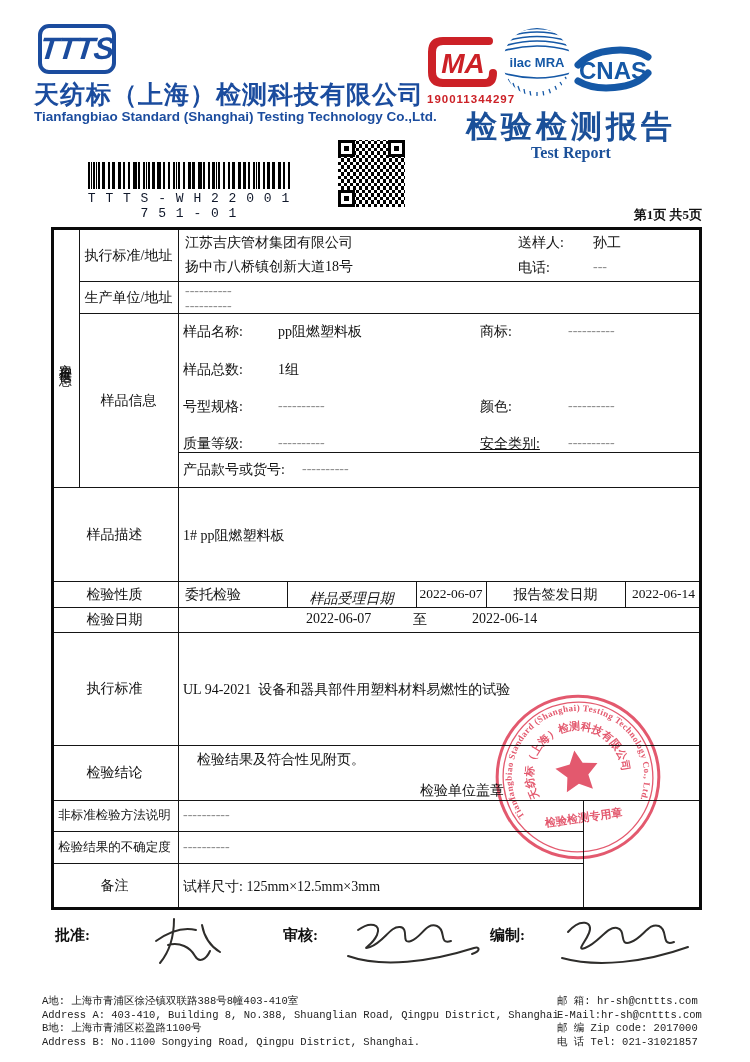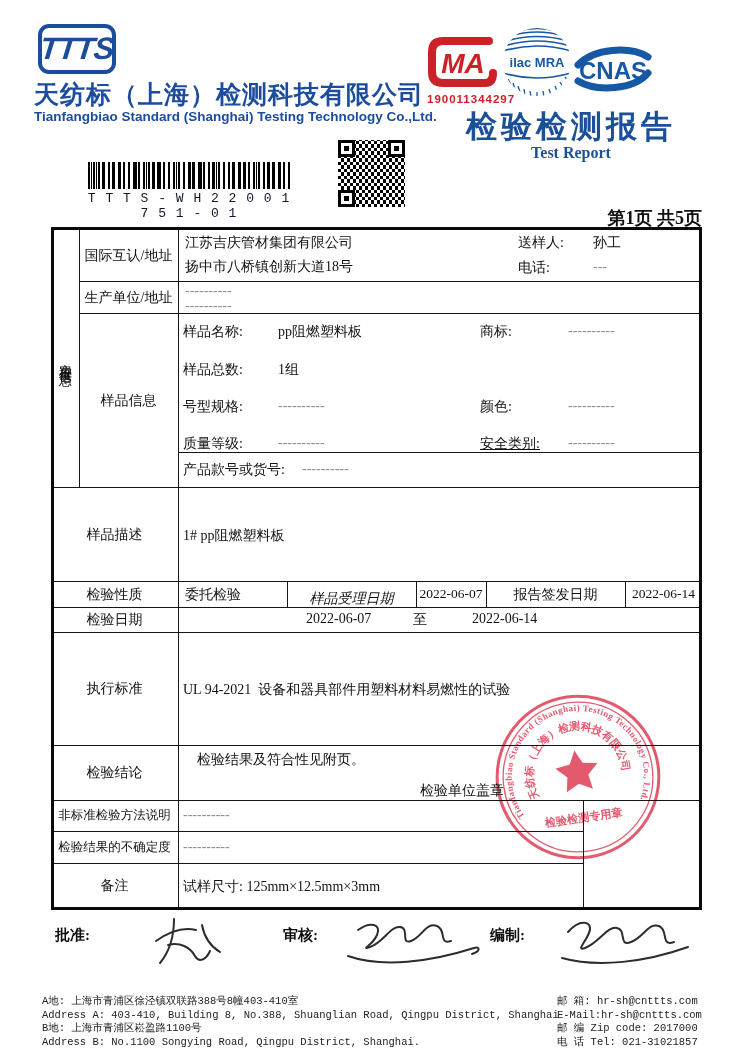--- a/index.html
+++ b/index.html
@@ -42,21 +42,21 @@
   .qr {
     left:338px; top:140px; width:67px; height:67px;
     background:
       repeating-linear-gradient(90deg,#000 0 3px,#fff 3px 6px),
       repeating-linear-gradient(0deg,#000 0 3px,#fff 3px 7px);
     background-blend-mode:difference;
   }
   .finder { position:absolute; width:17px; height:17px; background:#fff; border:3px solid #000; }
   .finder::after { content:""; position:absolute; left:3px; top:3px; width:5px; height:5px; background:#000; }
 
-  .page-indicator { left:402px; top:206px; width:300px; text-align:right; font-size:18px; font-weight:bold; }
+  .page-indicator { left:402px; top:206px; width:300px; text-align:right; font-size:13px; font-weight:bold; }
 
   
   .table-outer { left:51px; top:227px; width:651px; height:683px; border:3px solid #0a0a0a; }
 
   .vtext { writing-mode:vertical-rl; text-orientation:upright; letter-spacing:2px; font-size:13px; }
 
   .sig-label { font-size:15px; font-weight:bold; }
   .sig path { fill:none; stroke:#2e2d2b; stroke-width:2; stroke-linecap:round; stroke-linejoin:round; }
 
   .footer { font-family:"Liberation Mono","DejaVu Sans Mono",monospace; font-size:10.5px; line-height:13.5px; color:#222; }
@@ -146,21 +146,21 @@
   <div class="hline" style="left:54px; top:632px; width:645px;"></div>
   <div class="hline" style="left:54px; top:745px; width:645px;"></div>
   <div class="hline" style="left:54px; top:800px; width:645px;"></div>
   <div class="hline" style="left:54px; top:831px; width:529px;"></div>
   <div class="hline" style="left:54px; top:863px; width:529px;"></div>
 
   <div class="abs center" style="left:51px; top:230px; width:28px; height:257px;">
     <span class="vtext">客户提供信息</span>
   </div>
 
-  <div class="abs center cell-label" style="left:79px; top:230px; width:99px; height:51px;">国际互认/地址</div>
+  <div class="abs center cell-label" style="left:79px; top:230px; width:99px; height:51px;">执行标准/地址</div>
   <div class="abs fs14" style="left:185px; top:234px;">江苏吉庆管材集团有限公司</div>
   <div class="abs fs14" style="left:185px; top:258px;">扬中市八桥镇创新大道18号</div>
   <div class="abs fs14" style="left:518px; top:234px;">送样人:</div>
   <div class="abs fs14" style="left:593px; top:234px;">孙工</div>
   <div class="abs fs14" style="left:518px; top:259px;">电话:</div>
   <div class="abs fs14 gray" style="left:593px; top:259px;">---</div>
 
   <div class="abs center cell-label" style="left:79px; top:281px; width:99px; height:32px;">生产单位/地址</div>
   <div class="abs fs14 gray" style="left:185px; top:283px;">----------</div>
   <div class="abs fs14 gray" style="left:185px; top:298px;">----------</div>

